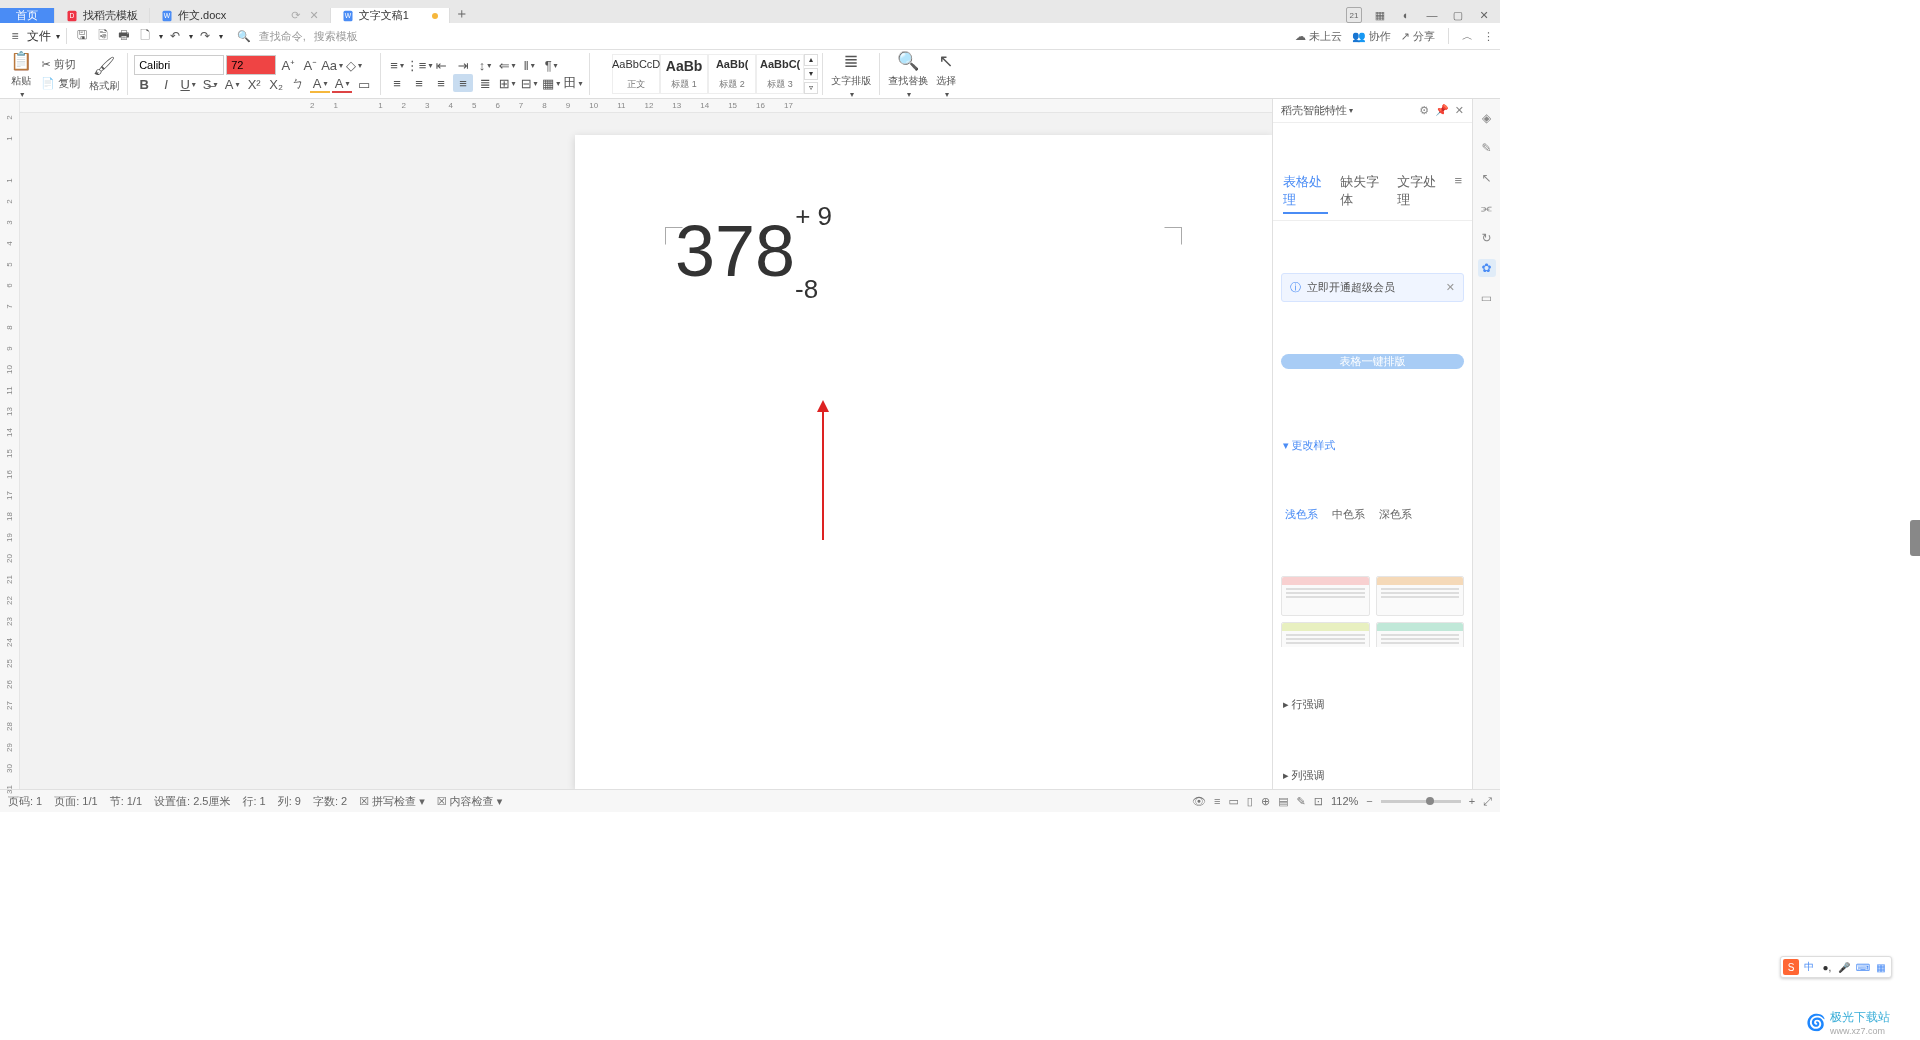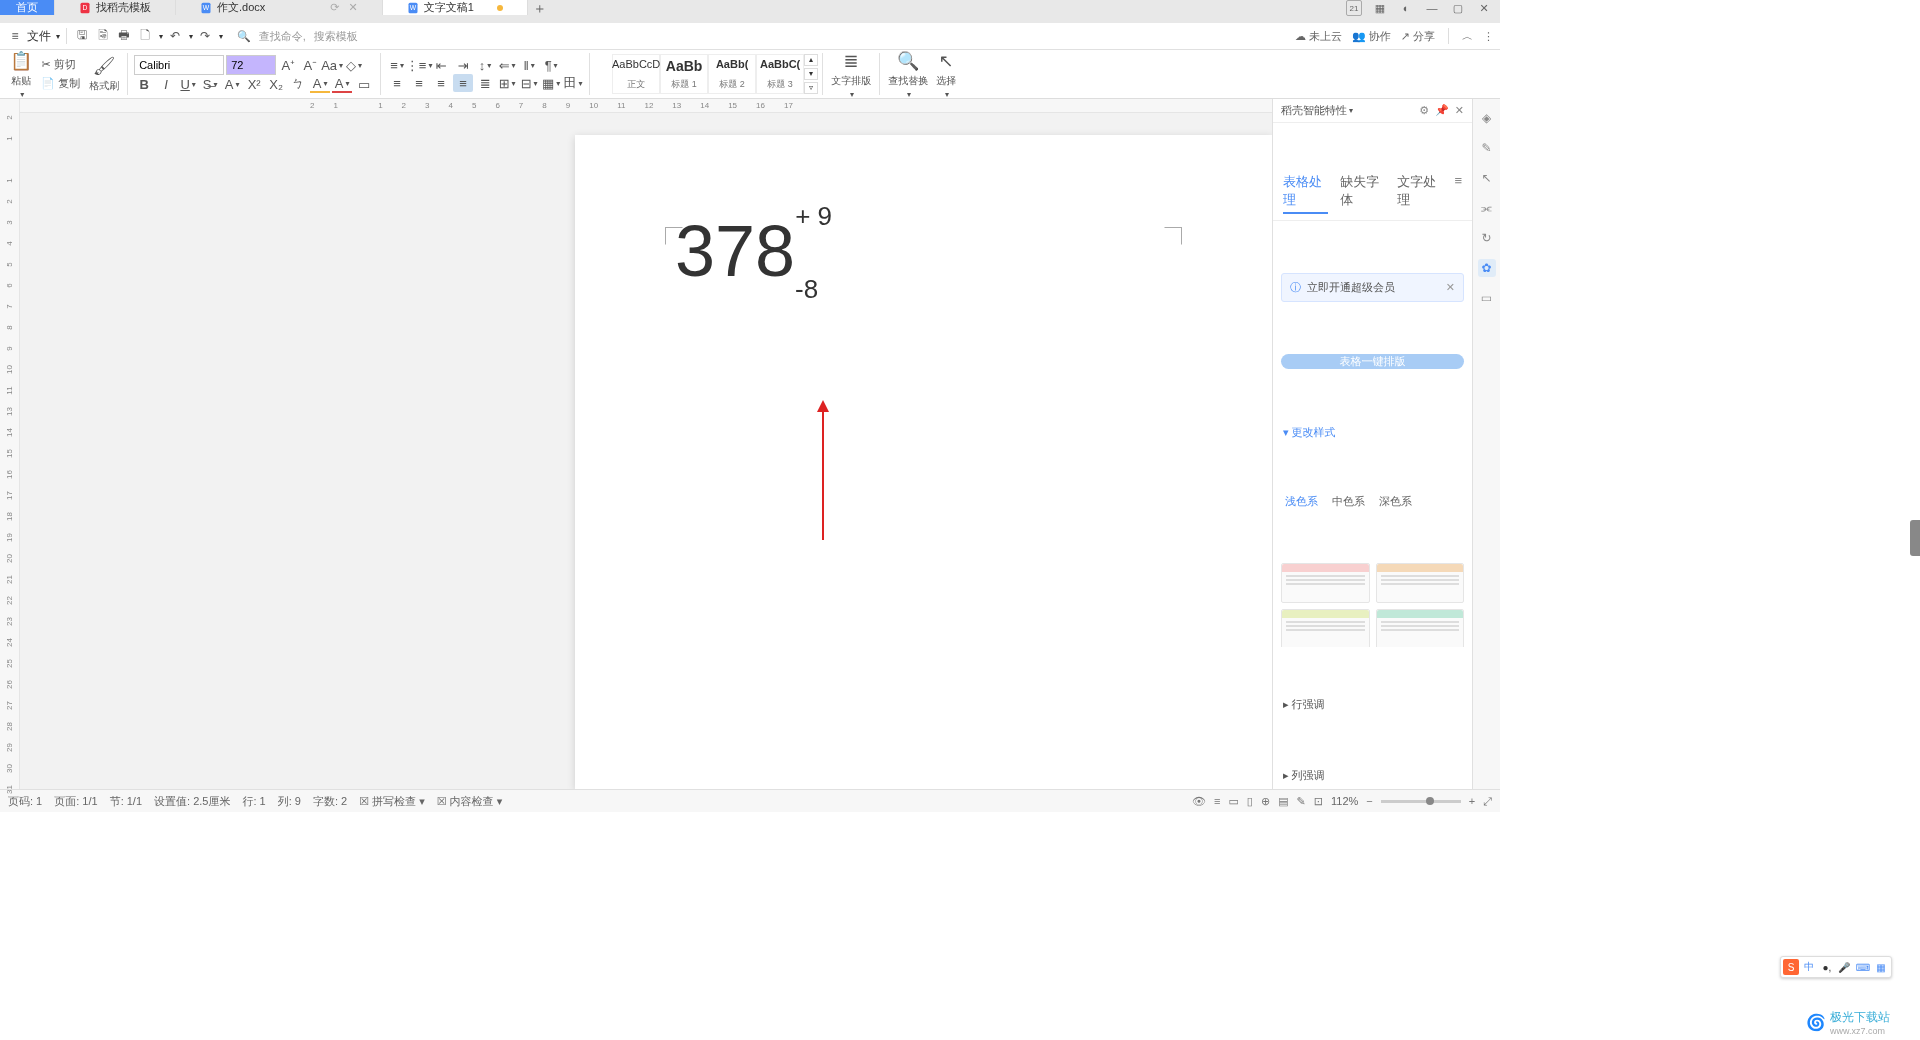--- a/index.html
+++ b/index.html
@@ -1,20 +1,20 @@
 <!DOCTYPE html>
 <html><head>
 <meta charset="utf-8">
 <style>
 * { margin: 0; padding: 0; box-sizing: border-box; font-family: "Microsoft YaHei", sans-serif; }
 body { background: #fff; font-size: 12px; color: #333; overflow: hidden; width: 1500px; height: 812px; }
 
 
-.tab-bar { height: 23px; background: #e8e8e8; display: flex; align-items: flex-start; }
-.tab { display: flex; align-items: center; padding: 0 24px; font-size: 11px; border-right: 1px solid #ddd; cursor: pointer; gap: 5px; }
+.tab-bar { height: 23px; background: #e8e8e8; display: flex; align-items: flex-end; }
+.tab { display: flex; align-items: center; padding: 0 11px; font-size: 11px; border-right: 1px solid #ddd; cursor: pointer; gap: 5px; }
 .tab.home { background: #4a8cf5; color: #fff; padding: 0 16px; }
 .tab .icon { width: 12px; height: 12px; }
 .tab.active { background: #fff; }
 .tab .dot { width: 6px; height: 6px; border-radius: 50%; background: #f6b73c; margin-left: 18px; }
 .tab-plus { width: 24px; display: flex; align-items: center; justify-content: center; font-size: 14px; color: #666; cursor: pointer; }
 .tab-bar-right { margin-left: auto; display: flex; gap: 10px; align-items: center; padding-right: 8px; color: #666; }
 .win-btn { width: 16px; height: 16px; display: flex; align-items: center; justify-content: center; cursor: pointer; font-size: 11px; }
 
 
 .menu-bar { height: 27px; display: flex; align-items: center; padding: 0 6px; border-bottom: 1px solid #e0e0e0; gap: 4px; }
@@ -32,21 +32,21 @@
 .ribbon { height: 49px; display: flex; align-items: center; padding: 0 6px; border-bottom: 1px solid #ddd; }
 .ribbon-group { display: flex; flex-direction: column; justify-content: center; padding: 0 2px; }
 .ribbon-sep { width: 1px; height: 42px; background: #e0e0e0; margin: 0 4px; }
 .ribbon-btn-lg { display: flex; flex-direction: column; align-items: center; gap: 2px; font-size: 10px; color: #555; cursor: pointer; padding: 2px 4px; }
 .ribbon-btn-lg .icon { font-size: 18px; }
 .ribbon-row { display: flex; align-items: center; gap: 2px; }
 .ribbon-sm-btn { display: flex; align-items: center; gap: 3px; font-size: 11px; color: #555; cursor: pointer; padding: 2px 3px; }
 .ribbon-icon-btn { width: 20px; height: 18px; display: flex; align-items: center; justify-content: center; cursor: pointer; color: #555; font-size: 13px; }
 .ribbon-icon-btn.active-align { background: #c8dcf0; border-radius: 2px; }
 .font-select { border: 1px solid #ccc; height: 20px; font-size: 11px; padding: 0 4px; background: #fff; width: 90px; }
-.size-select { border: 1px solid #ccc; height: 20px; font-size: 11px; padding: 0 4px; background: #c4b5fd; width: 50px; }
+.size-select { border: 1px solid #ccc; height: 20px; font-size: 11px; padding: 0 4px; background: #ef4444; width: 50px; }
 .caret { font-size: 8px; margin-left: 2px; }
 .color-bar-a { border-bottom: 2px solid #f5b73c; }
 .color-bar-red { border-bottom: 2px solid #d44; }
 .style-gallery { display: flex; gap: 0; margin-left: 18px; }
 .style-item { width: 48px; height: 40px; border: 1px solid #eee; display: flex; flex-direction: column; align-items: center; justify-content: center; font-size: 9px; cursor: pointer; padding-top: 3px; }
 .style-item .preview { font-size: 11px; white-space: nowrap; overflow: hidden; margin-bottom: auto; }
 .style-item .label { font-size: 9px; color: #777; padding: 2px 0; }
 .style-control { width: 14px; display: flex; flex-direction: column; justify-content: space-between; height: 40px; }
 .style-control span { height: 12px; border: 1px solid #ddd; font-size: 8px; text-align: center; cursor: pointer; }
 
@@ -68,21 +68,21 @@
 
 
 .side-panel { width: 200px; border-left: 1px solid #e0e0e0; background: #fff; display: flex; flex-direction: column; gap: 44px; }
 .side-header { height: 24px; display: flex; align-items: center; padding: 0 8px; font-size: 11px; color: #555; border-bottom: 1px solid #eee; }
 .side-header-right { margin-left: auto; display: flex; gap: 6px; color: #888; }
 .side-tabs { display: flex; gap: 12px; padding: 6px 10px; font-size: 13px; border-bottom: 1px solid #eee; }
 .side-tab { cursor: pointer; color: #666; padding-bottom: 3px; }
 .side-tab.active { color: #4a8cf5; border-bottom: 2px solid #4a8cf5; }
 .side-info { margin: 8px; padding: 6px 8px; background: #f0f5ff; border: 1px solid #d6e4ff; border-radius: 3px; font-size: 11px; color: #555; display: flex; align-items: center; gap: 6px; }
 .side-info .close { margin-left: auto; color: #999; cursor: pointer; }
-.side-action-btn { margin: 0 8px 8px; background: #a8ccf5; color: #fff; text-align: center; font-size: 11px; border-radius: 10px; cursor: pointer; }
+.side-action-btn { margin: 0 8px 21px; background: #a8ccf5; color: #fff; text-align: center; font-size: 11px; border-radius: 10px; cursor: pointer; }
 .side-collapsible { padding: 4px 10px; font-size: 11px; color: #4a8cf5; cursor: pointer; }
 .color-tabs { display: flex; gap: 14px; padding: 6px 12px; font-size: 11px; }
 .color-tab { cursor: pointer; color: #666; }
 .color-tab.active { color: #4a8cf5; }
 .style-grid { padding: 4px 8px; display: grid; grid-template-columns: 1fr 1fr; gap: 6px; overflow-y: auto; flex: 1; }
 .style-thumb { height: 40px; border: 1px solid #e5e5e5; border-radius: 2px; background: #fafafa; position: relative; cursor: pointer; }
 .style-thumb .hdr { height: 8px; border-radius: 2px 2px 0 0; }
 .style-thumb .rows { padding: 3px 4px; display: flex; flex-direction: column; gap: 2px; }
 .style-thumb .row { height: 2px; background: #ddd; }
 .free-badge { position: absolute; bottom: 2px; right: 2px; font-size: 9px; color: #f90; }

